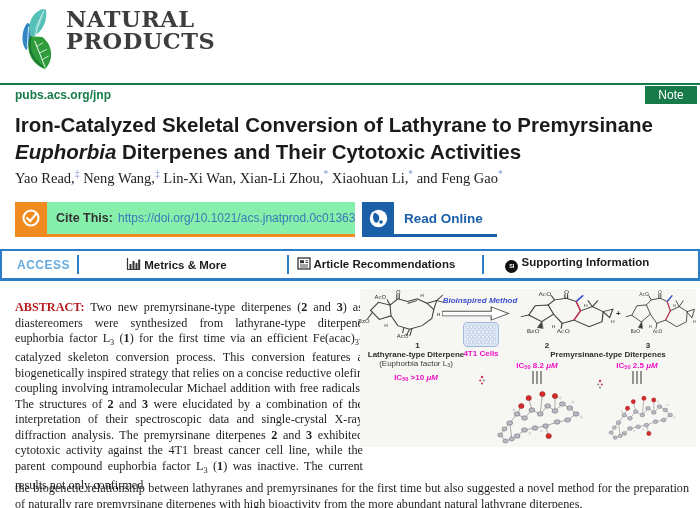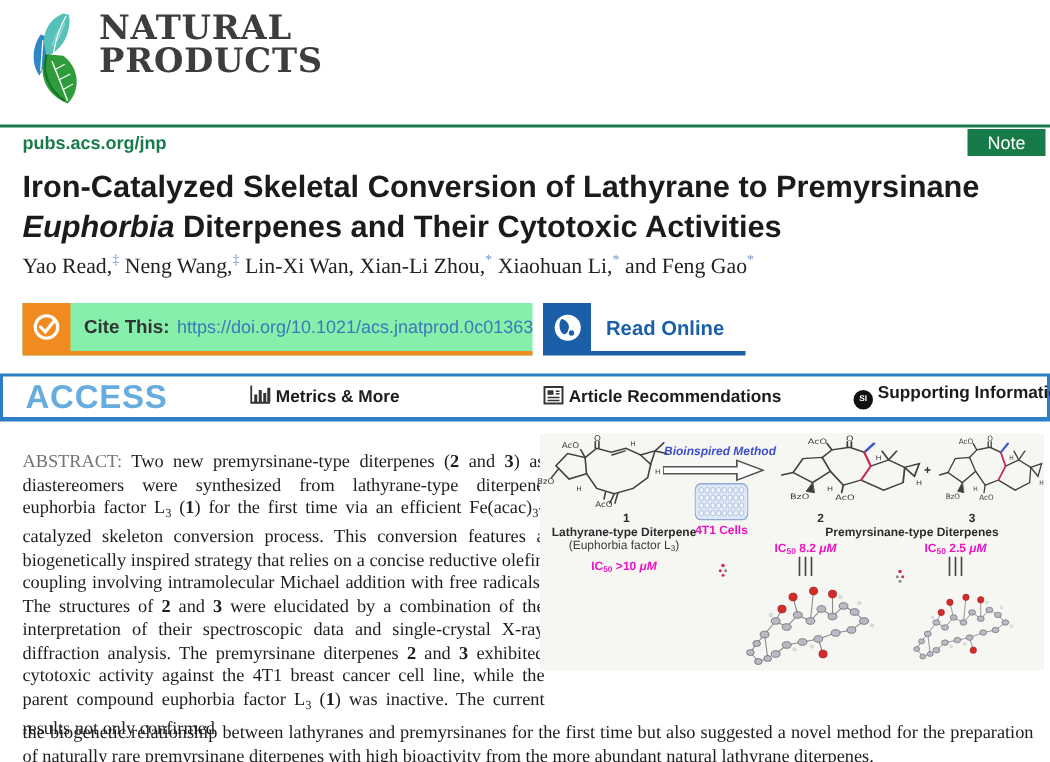--- a/index.html
+++ b/index.html
@@ -27,30 +27,30 @@
   #citeicon{width:32px;height:32px;background:#ef8b1f;display:flex;align-items:center;justify-content:center;flex:0 0 32px;}
   #citelabel{font-weight:bold;font-size:12.5px;color:#333;margin-left:9px;white-space:nowrap;}
   #doilink{font-size:12px;color:#3b79b8;margin-left:5px;white-space:nowrap;cursor:pointer;}
   #readonline{left:362px;top:202px;width:135px;height:32px;border-bottom:3px solid #1b5fa9;
               display:flex;align-items:center;cursor:pointer;}
   #roicon{width:32px;height:32px;background:#1b5fa9;display:flex;align-items:center;justify-content:center;flex:0 0 32px;}
   #rolabel{color:#1b5fa9;font-weight:bold;font-size:13.5px;margin-left:10px;white-space:nowrap;}
   
   #accessbar{left:0;top:249px;width:696px;height:27px;border:2px solid #2d7ec6;border-bottom-width:3px;
              display:flex;align-items:center;background:#fff;}
-  #accesslbl{color:#67acdf;font-size:22px;font-weight:600;letter-spacing:.5px;margin-left:15px;}
+  #accesslbl{color:#67acdf;font-size:12px;font-weight:600;letter-spacing:.5px;margin-left:15px;}
   .vsep{width:2px;height:19px;background:#2d7ec6;}
   .acitem{font-size:11.5px;font-weight:bold;color:#1c1c1c;white-space:nowrap;cursor:pointer;}
   .acicon{display:inline-block;vertical-align:-2px;}
   #sicirc{display:inline-flex;width:13px;height:13px;border-radius:50%;background:#111;color:#fff;
           font-size:5.5px;font-weight:bold;align-items:center;justify-content:center;vertical-align:-2px;}
   
   #abstract{left:15px;top:288px;width:348px;font-family:"Liberation Serif",serif;
             font-size:12.2px;line-height:15.5px;text-align:justify;color:#1d1d1d;}
-  #abshead{color:#737373;font-weight:normal;}
+  #abshead{color:#b91c1c;font-weight:bold;}
   .cn{font-weight:bold;}
   .sb{font-size:68%;vertical-align:-18%;}
   #continuation{left:15px;top:468px;width:674px;font-family:"Liberation Serif",serif;
                 font-size:12.2px;line-height:16px;text-align:justify;color:#1d1d1d;}
   
   #figure{left:360px;top:289px;width:336px;height:158px;background:#f6f6f3;}
   #figure .abs{font-size:8px;}
   .figlbl{text-align:center;font-weight:bold;color:#2c2c2c;font-size:8px;}
   .figsub{text-align:center;color:#3a3a3a;font-size:7.5px;}
   .ic50{text-align:center;color:#ee10c4;font-weight:bold;font-size:8px;white-space:nowrap;}
@@ -184,21 +184,21 @@
   <span id="accesslbl">ACCESS</span>
   <span class="vsep" style="margin-left:7px"></span>
   <span class="acitem" style="margin-left:47px"><span class="acicon"><svg width="15" height="14" viewBox="0 0 15 14">
           <path d="M1.5,1 L1.5,12.5 L14,12.5" stroke="#333" stroke-width="1.2" fill="none"></path>
           <rect x="3.5" y="7" width="2" height="5" fill="#333"></rect>
           <rect x="6.5" y="4" width="2" height="8" fill="#333"></rect>
           <rect x="9.5" y="6" width="2" height="6" fill="#333"></rect>
           <rect x="12.2" y="2.5" width="2" height="9.5" fill="#333"></rect>
         </svg></span> <span>Metrics &amp; More</span></span>
   <span class="vsep" style="margin-left:60px"></span>
-  <span class="acitem" style="margin-left:36px"><span class="acicon"><svg width="14" height="13" viewBox="0 0 14 13">
+  <span class="acitem" style="margin-left:8px"><span class="acicon"><svg width="14" height="13" viewBox="0 0 14 13">
           <rect x="1" y="1" width="12" height="11" fill="none" stroke="#333" stroke-width="1.3"></rect>
           <rect x="3" y="3.2" width="4" height="3" fill="#333"></rect>
           <path d="M8.5,3.8 L11,3.8 M8.5,5.5 L11,5.5 M3,8 L11,8 M3,10 L11,10" stroke="#333" stroke-width="0.9"></path>
         </svg></span> <span>Article Recommendations</span></span>
   <span class="vsep" style="margin-left:27px"></span>
   <span class="acitem" style="margin-left:21px"><span id="sicirc">SI</span> <span>Supporting Information</span></span>
 </div>
 
 <p class="abs" id="abstract"><span id="abshead">ABSTRACT:</span><span> Two new premyrsinane-type diterpenes (</span><span class="cn">2</span><span> and </span><span class="cn">3</span><span>) as diastereomers were synthesized from lathyrane-type diterpene euphorbia factor L</span><span class="sb">3</span><span> (</span><span class="cn">1</span><span>) for the first time via an efficient Fe(acac)</span><span class="sb">3</span><span>-catalyzed skeleton conversion process. This conversion features a biogenetically inspired strategy that relies on a concise reductive olefin coupling involving intramolecular Michael addition with free radicals. The structures of </span><span class="cn">2</span><span> and </span><span class="cn">3</span><span> were elucidated by a combination of the interpretation of their spectroscopic data and single-crystal X-ray diffraction analysis. The premyrsinane diterpenes </span><span class="cn">2</span><span> and </span><span class="cn">3</span><span> exhibited cytotoxic activity against the 4T1 breast cancer cell line, while the parent compound euphorbia factor L</span><span class="sb">3</span><span> (</span><span class="cn">1</span><span>) was inactive. The current results not only confirmed</span></p>
 

